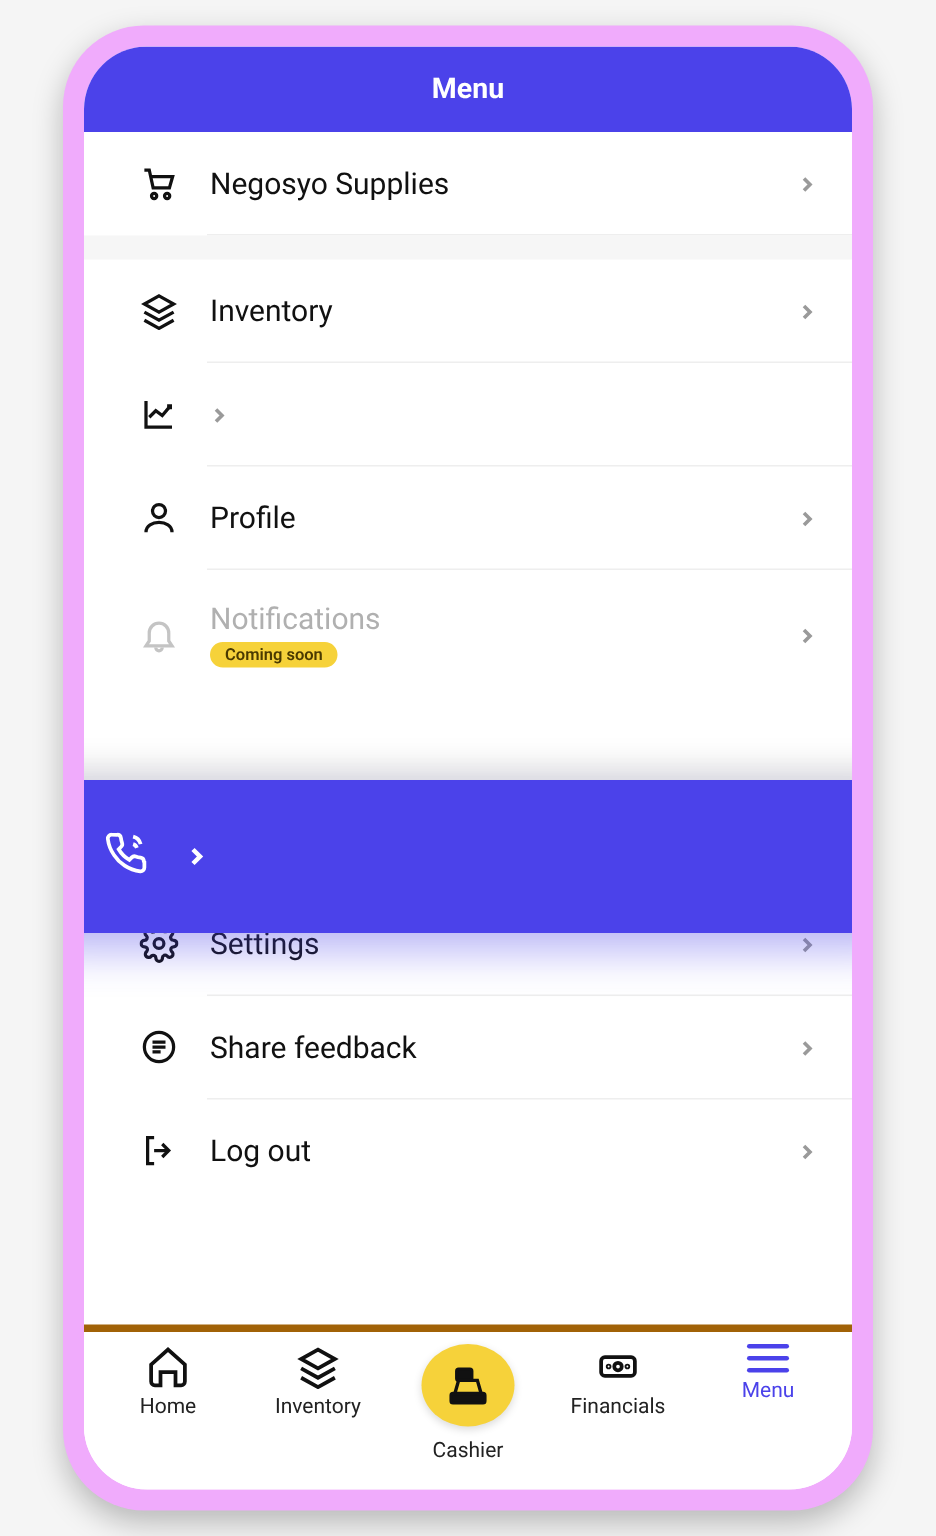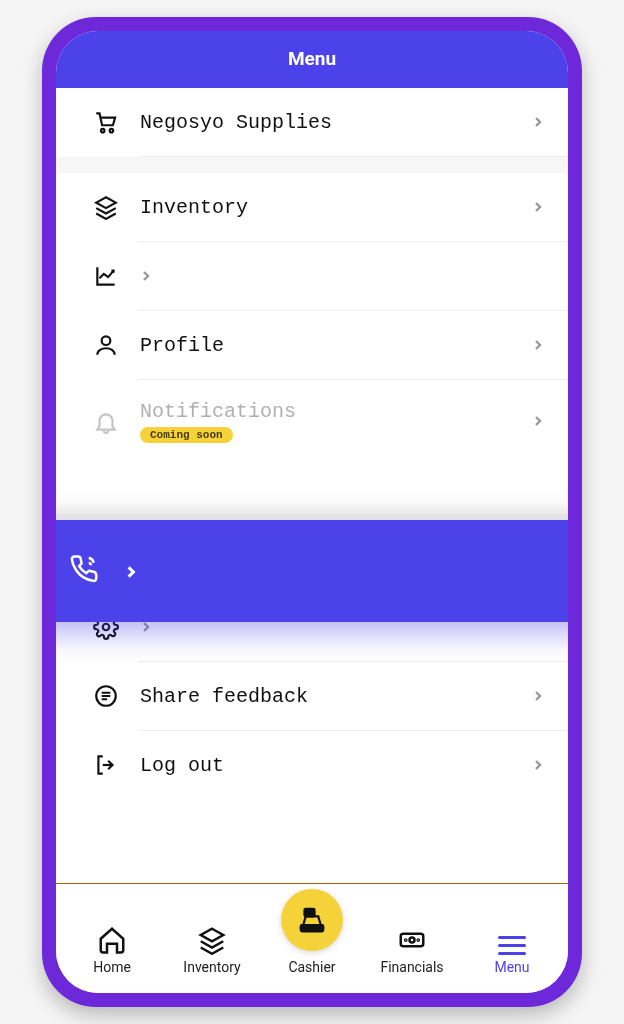--- a/index.html
+++ b/index.html
@@ -8,21 +8,21 @@
     background: #f5f5f5;
     width: 624px;
     height: 1024px;
     display: flex;
     align-items: center;
     justify-content: center;
   }
   .phone {
     width: 540px;
     height: 990px;
-    background: #6d28d9;
+    background: #f0abfc;
     border-radius: 54px;
     padding: 14px;
     box-shadow: 0 8px 20px rgba(0,0,0,.25);
     position: relative;
   }
   .screen {
     width: 100%;
     height: 100%;
     background: #ffffff;
     border-radius: 42px;
@@ -42,21 +42,20 @@
   .content {
     flex: 1;
     overflow: hidden;
     position: relative;
   }
   .row {
     display: flex;
     align-items: center;
     padding: 20px 24px 20px 36px;
     gap: 20px;
-    font-family: Liberation Mono, monospace;
   }
   .row .icon { width: 28px; height: 28px; display:flex;align-items:center;justify-content:center;flex:0 0 28px; }
   .row .icon svg { width: 26px; height: 26px; stroke:#111; stroke-width:2; fill:none; }
   .row .label { flex:1; font-size: 20px; color:#111; font-weight:450; }
   .row .chev { color:#919191; font-size:20px; }
   .row.disabled .label { color:#b0b0b0; }
   .row.disabled .icon svg { stroke:#c4c4c4; }
   .badge {
     background:#f6d23a;
     color:#4a3a00;
@@ -83,24 +82,23 @@
     align-items:center;
     padding: 34px 50px;
     gap: 24px;
     box-shadow: 0 14px 26px rgba(75,66,234,.35), 0 -10px 20px rgba(0,0,0,.12);
     z-index:5;
   }
   .highlight-card .hlabel { flex:1; font-size: 25px; font-weight:600; }
   .highlight-card .hchev { color:#fff; font-size:22px;}
   .highlight-card svg { width:30px; height:30px; stroke:#fff; stroke-width:2; fill:none;}
   .bottom-nav {
-    border-top:1px solid #a16207;
+    border-top:5px solid #a16207;
     display:flex;
     justify-content:space-around;
-    align-items:flex-end;
     padding: 8px 6px 18px;
     background:#fff;
     position:relative;
     height:110px;
   }
   .nav-item {
     display:flex;
     flex-direction:column;
     align-items:center;
     gap:4px;
@@ -224,20 +222,21 @@
 
       <div style="height:130px"></div>
 
       <div class="row">
         <span class="icon">
           <svg viewBox="0 0 24 24">
               <circle cx="12" cy="12" r="3"></circle>
               <path d="M19.4 15a1.7 1.7 0 00.3 1.8l.1.1a2 2 0 11-2.8 2.8l-.1-.1a1.7 1.7 0 00-1.8-.3 1.7 1.7 0 00-1 1.5V21a2 2 0 01-4 0v-.1a1.7 1.7 0 00-1-1.5 1.7 1.7 0 00-1.8.3l-.1.1a2 2 0 11-2.8-2.8l.1-.1a1.7 1.7 0 00.3-1.8 1.7 1.7 0 00-1.5-1H3a2 2 0 010-4h.1a1.7 1.7 0 001.5-1 1.7 1.7 0 00-.3-1.8l-.1-.1a2 2 0 112.8-2.8l.1.1a1.7 1.7 0 001.8.3H9a1.7 1.7 0 001-1.5V3a2 2 0 014 0v.1a1.7 1.7 0 001 1.5 1.7 1.7 0 001.8-.3l.1-.1a2 2 0 112.8 2.8l-.1.1a1.7 1.7 0 00-.3 1.8V9a1.7 1.7 0 001.5 1H21a2 2 0 010 4h-.1a1.7 1.7 0 00-1.5 1z"></path>
             </svg>
         </span>
+        <span class="label">Settings</span>
         <span class="chev"><svg viewBox="0 0 12 12">
               <path d="M4 2l4 4-4 4"></path>
             </svg></span>
       </div>
       <hr class="sep">
 
       <div class="row">
         <span class="icon">
           <svg viewBox="0 0 24 24">
               <circle cx="12" cy="12" r="9"></circle>

